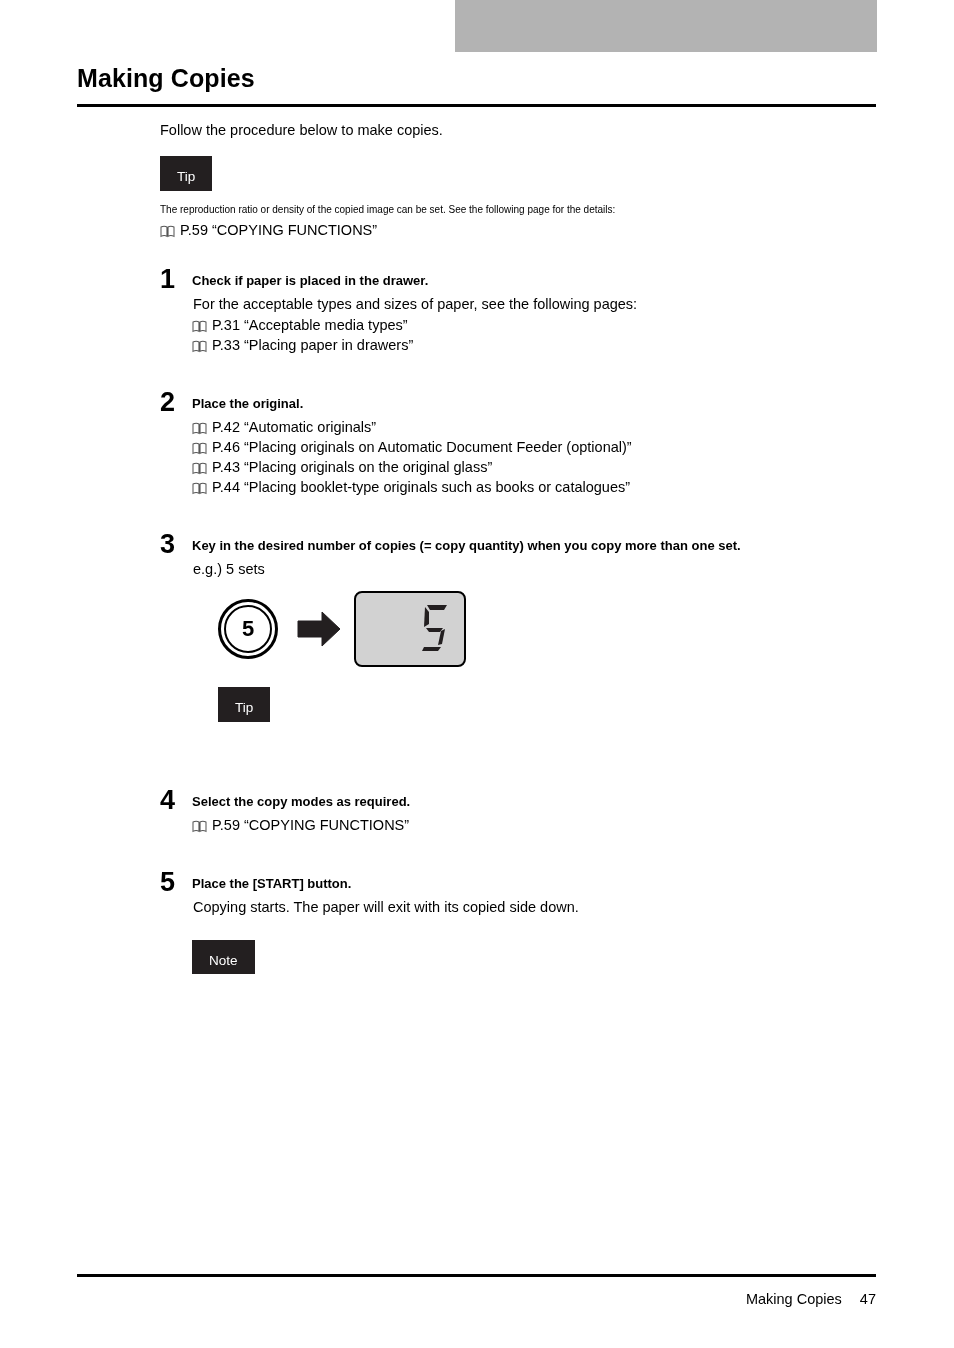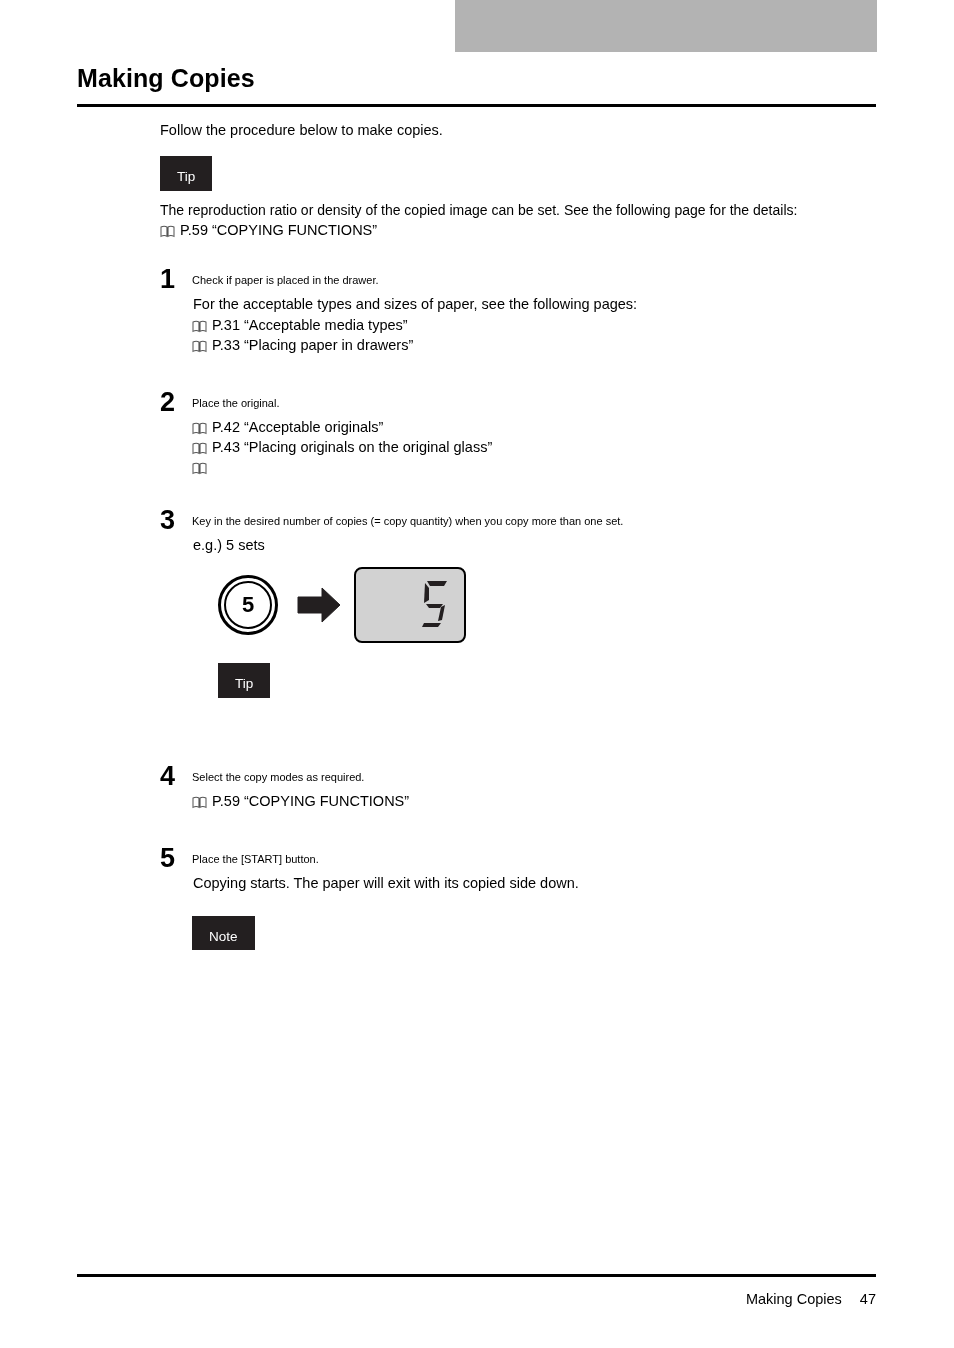--- a/index.html
+++ b/index.html
@@ -63,21 +63,21 @@
   .callout-label {
     display: inline-block;
     background: #231f20;
     color: #ffffff;
     font-size: 13.5px;
     line-height: 1;
     padding: 14px 17px 7px 17px;
     margin-bottom: 9px;
   }
   .callout-body {
-    font-size: 14px;
+    font-size: 10px;
     line-height: 20.5px;
     margin: 0;
   }
 
   
   .ref {
     font-size: 14.5px;
     line-height: 20px;
     display: flex;
     align-items: flex-start;
@@ -100,22 +100,22 @@
   .step-num {
     flex: 0 0 auto;
     width: 32px;
     font-size: 27px;
     font-weight: bold;
     line-height: 26px;
     margin-top: -4px;
   }
   .step-body { flex: 1 1 auto; }
   .step-title {
-    font-size: 11px;
-    font-weight: normal;
+    font-size: 13px;
+    font-weight: bold;
     line-height: 21px;
     margin: 0 0 3px 0;
   }
   .step-text {
     font-size: 14.5px;
     line-height: 20px;
     margin: 1px;
   }
 
   
@@ -250,40 +250,51 @@
     <div class="step-body">
       <div class="step-title">Place the original.</div>
       <div class="ref">
         <span class="book-icon">
           <svg viewBox="0 0 16 14" width="15" height="13" aria-hidden="true">
             <path d="M1 2.2 C3.2 1 5.6 1 7.4 2.1 L7.4 12.2 C5.6 11.1 3.2 11.1 1 12.3 Z" fill="none" stroke="#555" stroke-width="1.1"></path>
             <path d="M15 2.2 C12.8 1 10.4 1 8.6 2.1 L8.6 12.2 C10.4 11.1 12.8 11.1 15 12.3 Z" fill="none" stroke="#555" stroke-width="1.1"></path>
             <line x1="8" y1="2.4" x2="8" y2="12.2" stroke="#555" stroke-width="1.1"></line>
           </svg>
         </span>
-        <span>P.42 “Acceptable originals”</span>
+        <span>P.42 “Automatic originals”</span>
+      </div>
+      <div class="ref">
+        <span class="book-icon">
+          <svg viewBox="0 0 16 14" width="15" height="13" aria-hidden="true">
+            <path d="M1 2.2 C3.2 1 5.6 1 7.4 2.1 L7.4 12.2 C5.6 11.1 3.2 11.1 1 12.3 Z" fill="none" stroke="#555" stroke-width="1.1"></path>
+            <path d="M15 2.2 C12.8 1 10.4 1 8.6 2.1 L8.6 12.2 C10.4 11.1 12.8 11.1 15 12.3 Z" fill="none" stroke="#555" stroke-width="1.1"></path>
+            <line x1="8" y1="2.4" x2="8" y2="12.2" stroke="#555" stroke-width="1.1"></line>
+          </svg>
+        </span>
+        <span>P.46 “Placing originals on Automatic Document Feeder (optional)”</span>
       </div>
       <div class="ref">
         <span class="book-icon">
           <svg viewBox="0 0 16 14" width="15" height="13" aria-hidden="true">
             <path d="M1 2.2 C3.2 1 5.6 1 7.4 2.1 L7.4 12.2 C5.6 11.1 3.2 11.1 1 12.3 Z" fill="none" stroke="#555" stroke-width="1.1"></path>
             <path d="M15 2.2 C12.8 1 10.4 1 8.6 2.1 L8.6 12.2 C10.4 11.1 12.8 11.1 15 12.3 Z" fill="none" stroke="#555" stroke-width="1.1"></path>
             <line x1="8" y1="2.4" x2="8" y2="12.2" stroke="#555" stroke-width="1.1"></line>
           </svg>
         </span>
         <span>P.43 “Placing originals on the original glass”</span>
       </div>
       <div class="ref">
         <span class="book-icon">
           <svg viewBox="0 0 16 14" width="15" height="13" aria-hidden="true">
             <path d="M1 2.2 C3.2 1 5.6 1 7.4 2.1 L7.4 12.2 C5.6 11.1 3.2 11.1 1 12.3 Z" fill="none" stroke="#555" stroke-width="1.1"></path>
             <path d="M15 2.2 C12.8 1 10.4 1 8.6 2.1 L8.6 12.2 C10.4 11.1 12.8 11.1 15 12.3 Z" fill="none" stroke="#555" stroke-width="1.1"></path>
             <line x1="8" y1="2.4" x2="8" y2="12.2" stroke="#555" stroke-width="1.1"></line>
           </svg>
         </span>
+        <span>P.44 “Placing booklet-type originals such as books or catalogues”</span>
       </div>
     </div>
   </div>
 
   <div class="gap-xl"></div>
 
   <div class="step">
     <div class="step-num">3</div>
     <div class="step-body">
       <div class="step-title">Key in the desired number of copies (= copy quantity) when you copy more than one set.</div>

